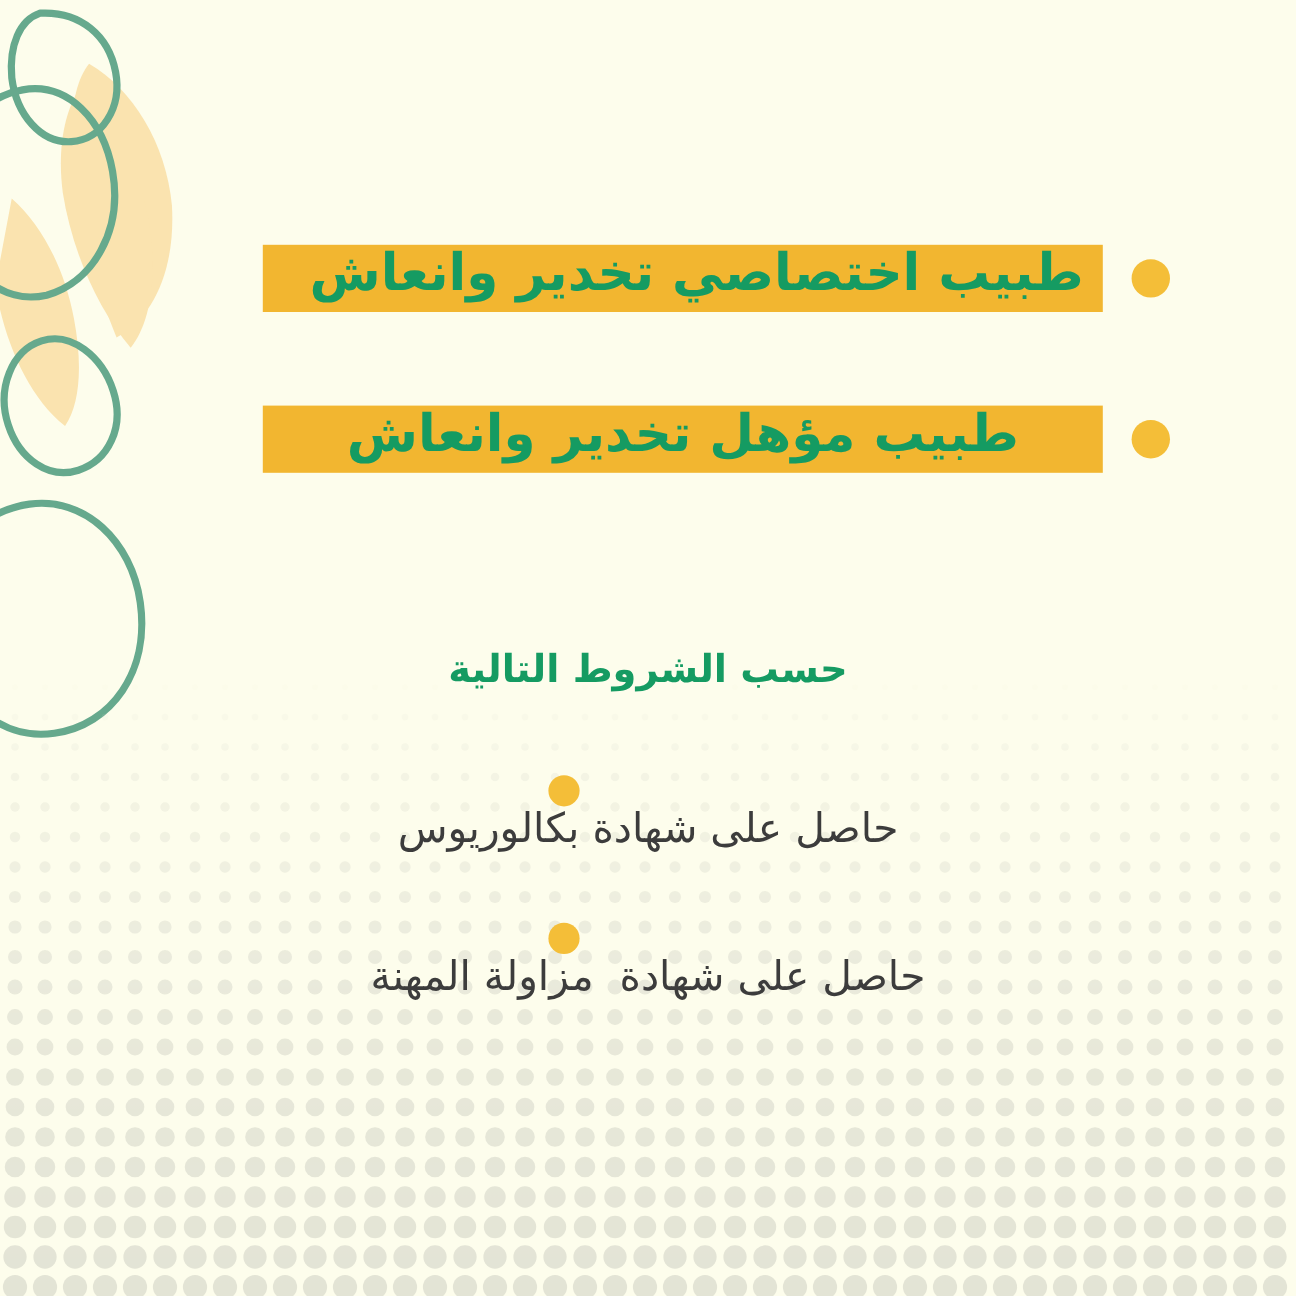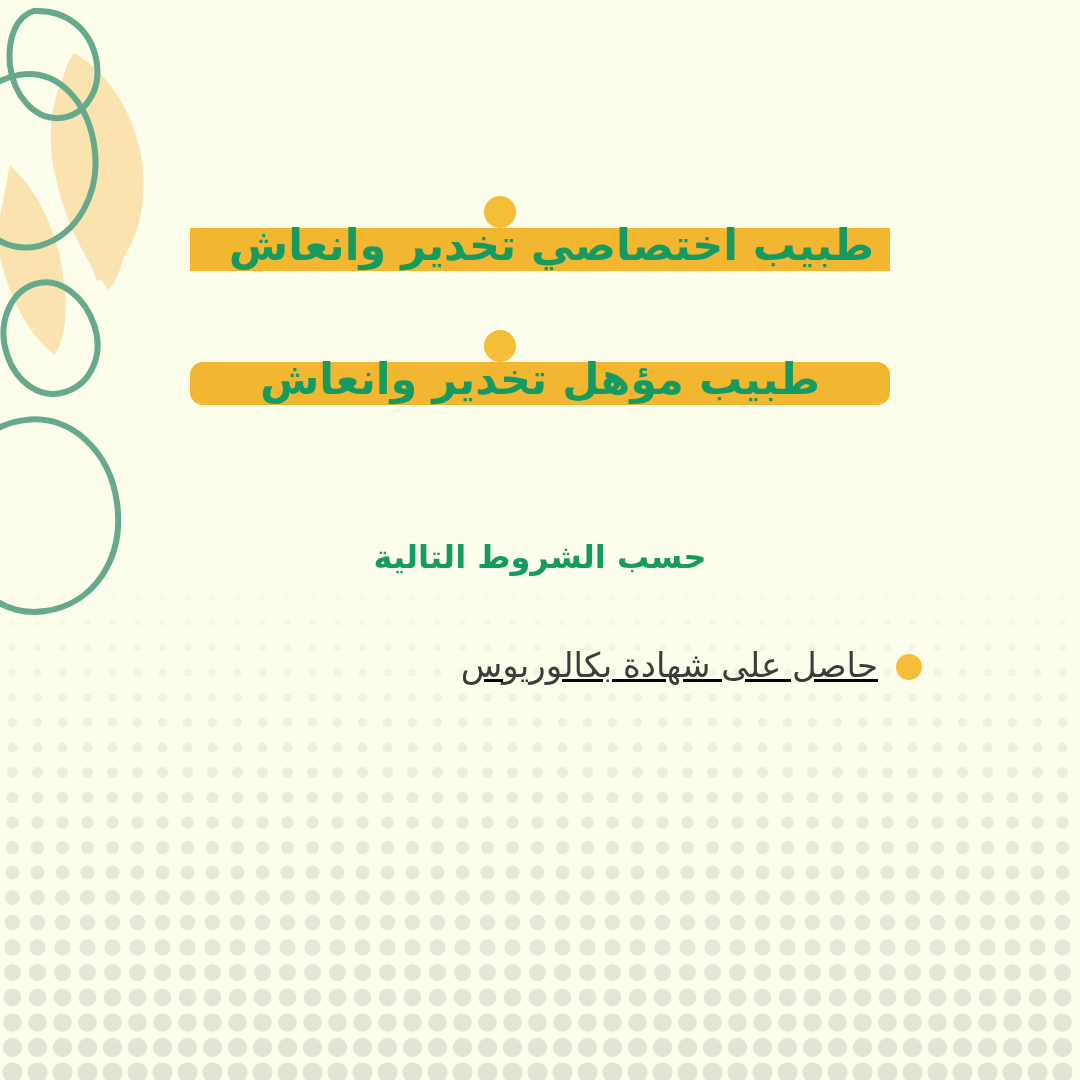--- a/index.html
+++ b/index.html
@@ -51,21 +51,21 @@
 
   
   .role-list {
     position: absolute;
     right: 0;
     top: 196px;
     width: 1080px;
   }
   .role-row {
     display: flex;
-    flex-direction: column;
+    flex-direction: row;
     align-items: center;
     justify-content: flex-start;
     height: 72px;
     margin-bottom: 62px;
     padding-right: 0;
   }
   .role-bullet {
     flex: 0 0 auto;
     width: 32px;
     height: 32px;
@@ -78,21 +78,21 @@
     position: relative;
     display: flex;
     align-items: center;
     justify-content: flex-start;
     height: 56px;
     background: #F2B630;
     padding: 0 10px 0 10px;
     box-sizing: border-box;
   }
   .role-band.band-1 { width: 700px; }
-  .role-band.band-2 { width: 700px; border-radius: 13px; }
+  .role-band.band-2 { width: 700px; }
   .role-text {
     position: relative;
     display: block;
     width: 100%;
     text-align: right;
     font-size: 43px;
     font-weight: 700;
     color: #159B62;
     line-height: 1.0;
     letter-spacing: 0px;
@@ -122,24 +122,24 @@
 
   
   .cond-list {
     position: absolute;
     right: 0;
     top: 646px;
     width: 1080px;
   }
   .cond-row {
     display: flex;
+    flex-direction: column;
     align-items: center;
     justify-content: flex-start;
     margin-bottom: 54px;
-    text-decoration: underline;
   }
   .cond-bullet {
     flex: 0 0 auto;
     width: 26px;
     height: 26px;
     border-radius: 50%;
     background: #F4BE38;
     margin-right: 158px;
     margin-left: 18px;
   }
@@ -1122,17 +1122,21 @@
 
     <div class="cond-heading">حسب الشروط التالية</div>
 
     <div class="cond-list">
 
       <div class="cond-row">
         <div class="cond-bullet"></div>
         <span class="cond-text">حاصل على شهادة بكالوريوس</span>
       </div>
 
+      <div class="cond-row">
+        <div class="cond-bullet"></div>
+        <span class="cond-text">حاصل على شهادة  مزاولة المهنة</span>
+      </div>
 
     </div>
 
   </div>
 </div>
 
 </body></html>

